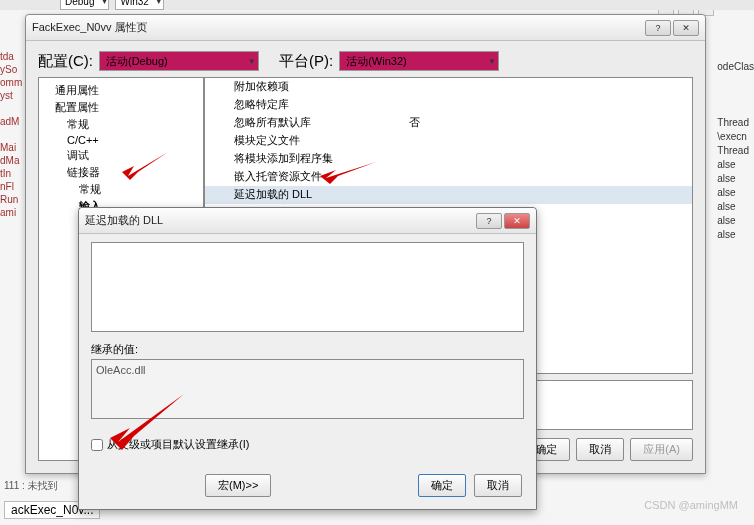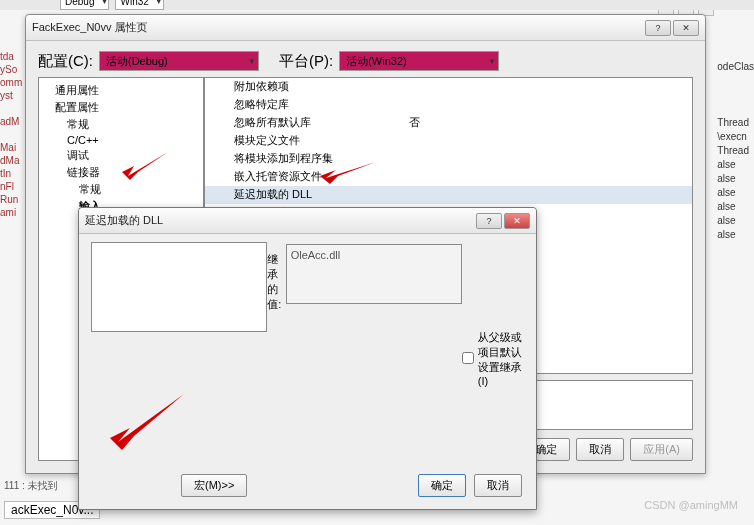--- a/index.html
+++ b/index.html
@@ -39,28 +39,28 @@
 .prop-grid { flex: 1; background: #fff; border: 1px solid #8a8a8a; overflow: auto; }
 .prop-row { display: flex; align-items: center; height: 18px; font-size: 11px; border-bottom: 1px solid transparent; }
 .prop-row .k { width: 200px; padding-left: 29px; }
 .prop-row .v { flex: 1; padding-left: 4px; }
 .prop-row.sel { background: #dbe6f0; }
 .hint-box { background: #fff; border: 1px solid #8a8a8a; margin-top: 6px; height: 50px; padding: 6px 10px; font-size: 11px; }
 .btn-row { display: flex; justify-content: flex-end; gap: 6px; padding-top: 8px; }
 
 .dialog { position: absolute; left: 78px; top: 207px; width: 459px; height: 303px; background: #efefef; border: 1px solid #777; border-radius: 4px 4px 0 0; box-shadow: 0 3px 10px rgba(0,0,0,.35); z-index: 3; display: flex; flex-direction: column; }
 .dialog .win-btn.close { background: linear-gradient(#e88,#c44); color: #fff; }
-.dlg-body { flex: 1; padding: 8px 12px 10px; display: flex; flex-direction: row; }
+.dlg-body { flex: 1; padding: 8px 12px 10px; display: flex; flex-direction: column; }
 .textarea { background: #fff; border: 1px solid #8a8a8a; height: 90px; padding: 4px; font-size: 11px; resize: none; width: 100%; }
 .inh-label { margin-top: 10px; font-size: 11px; }
 .inh-box { background: #f3f3f3; border: 1px solid #8a8a8a; height: 60px; padding: 4px; font-size: 11px; margin-top: 2px; width: 100%; resize: none; color: #555; }
 .chk-row { margin-top: 18px; display: flex; align-items: center; gap: 4px; }
 .chk-row input { width: 12px; height: 12px; }
 .dlg-btn-row { display: flex; justify-content: flex-end; gap: 8px; padding: 8px 14px 12px; align-items: center; }
-.dlg-btn-row .macro { margin-right: auto; margin-left: 88px; }
+.dlg-btn-row .macro { margin-right: auto; margin-left: 112px; }
 
 .red-arrow { position: absolute; pointer-events: none; z-index: 5; }
 .watermark { position: absolute; right: 16px; bottom: 14px; font-size: 11px; color: #bfbfbf; z-index: 6; }
 .side-text { position: absolute; right: 0; top: 60px; font-size: 10px; line-height: 1.4; color: #333; z-index: 0; white-space: pre; }
 .bottom-text { position: absolute; left: 4px; bottom: 32px; font-size: 10px; color: #555; }
 .bottom-tab { position: absolute; left: 4px; bottom: 6px; background: #fff; border: 1px solid #bbb; padding: 1px 6px; font-size: 12px; }
 </style>
 </head>
 <body>
 

